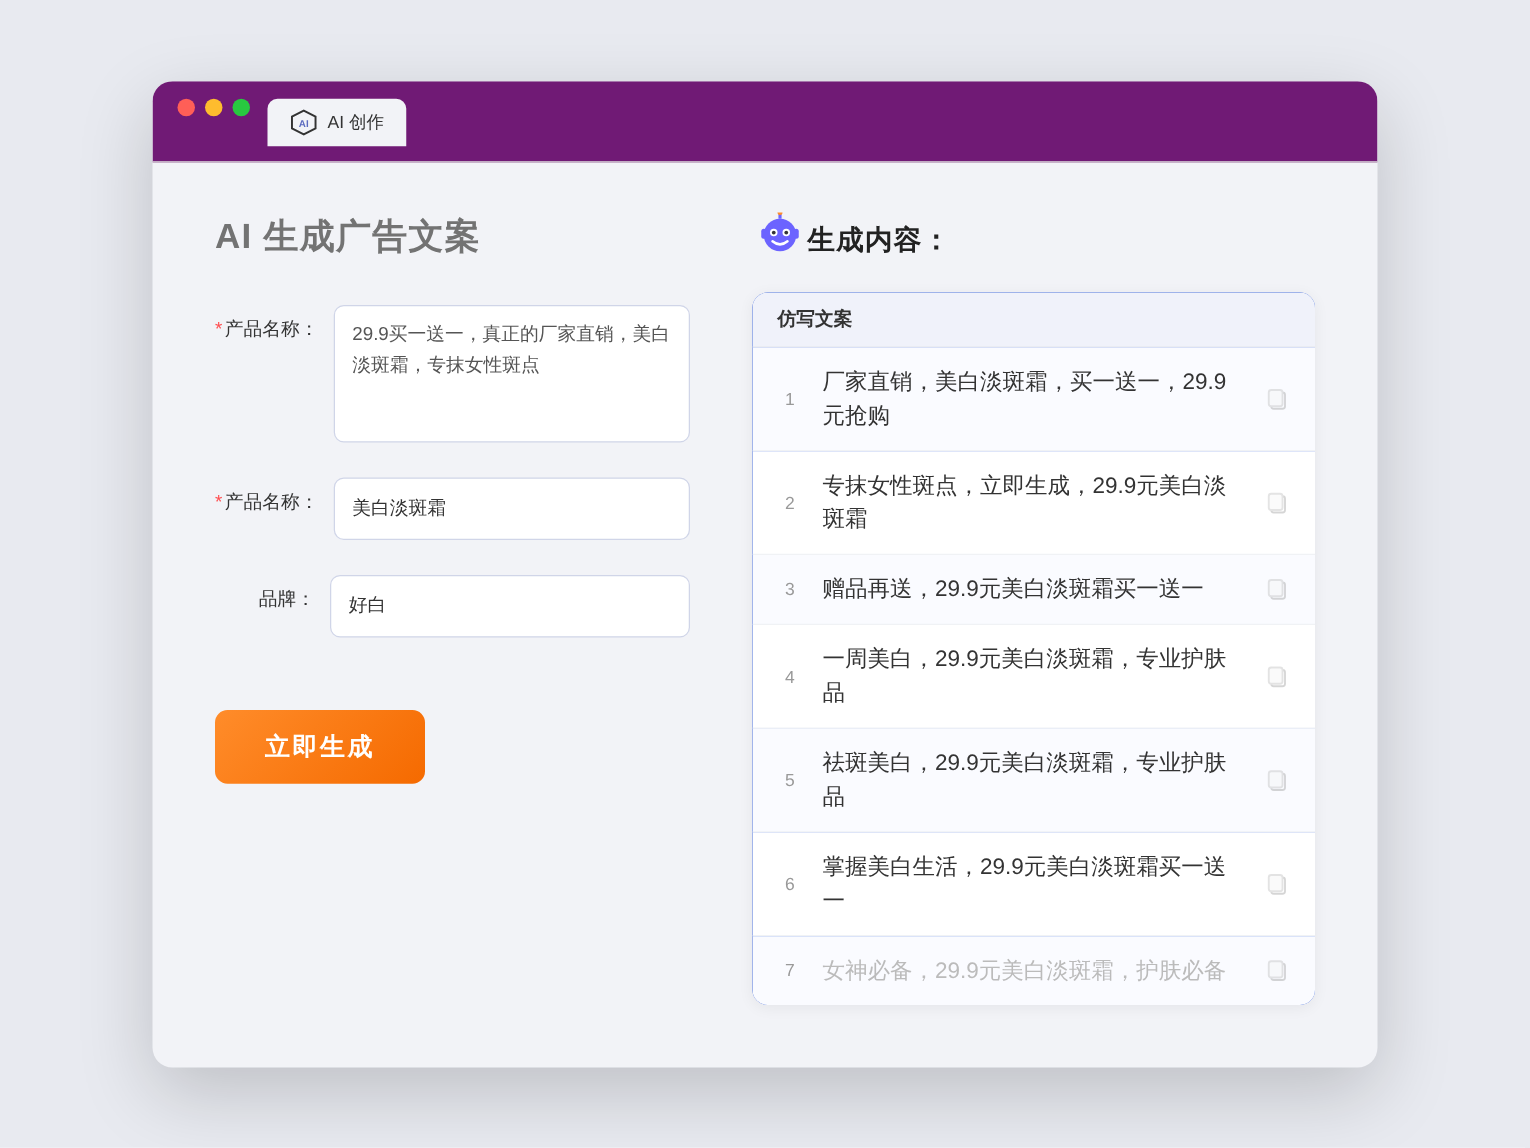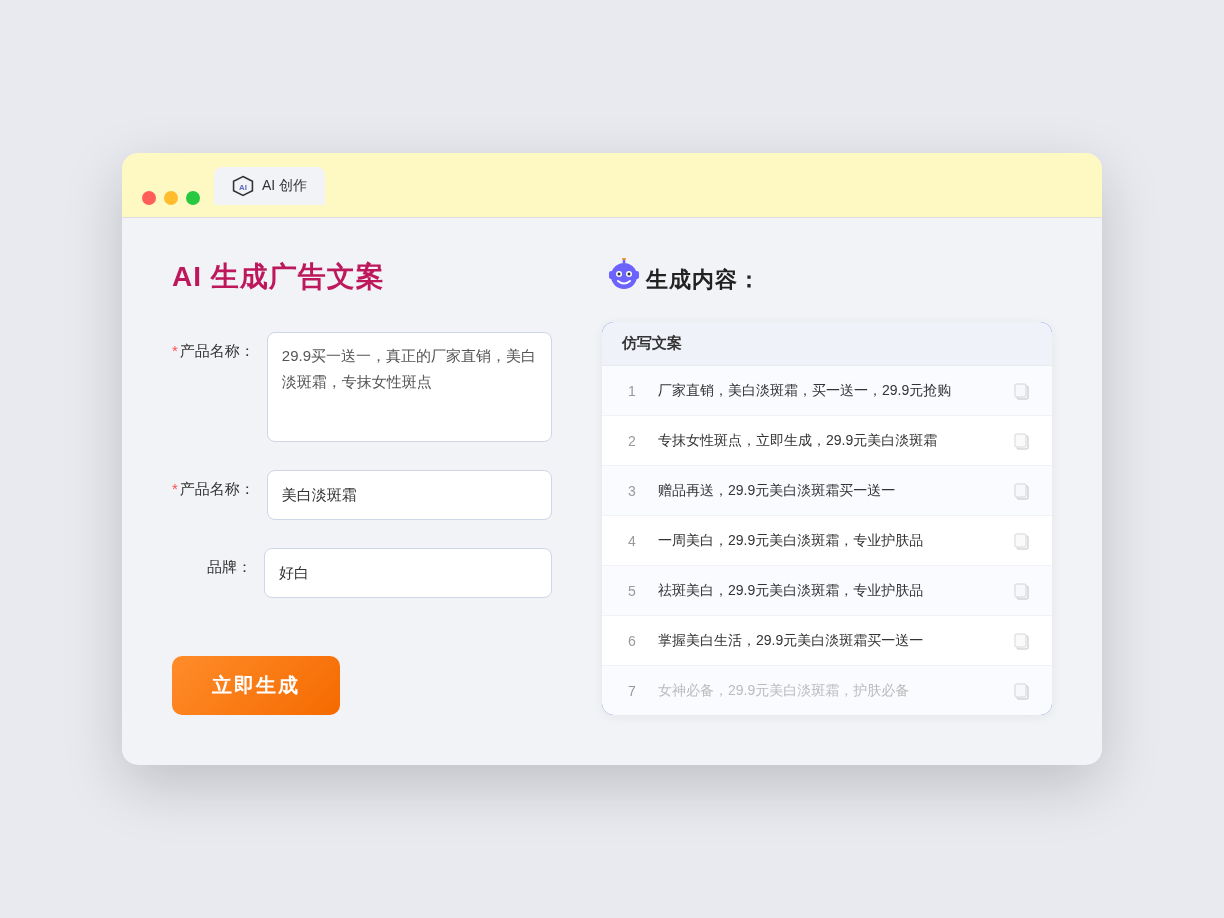--- a/index.html
+++ b/index.html
@@ -15,24 +15,24 @@
 
     .browser-window {
       width: 980px;
       background: #f2f3f7;
       border-radius: 16px;
       box-shadow: 0 20px 60px rgba(0,0,0,0.18);
       overflow: hidden;
     }
 
     .browser-titlebar {
-      background: #fef9c3;
+      background: #701a75;
       padding: 14px 20px 12px;
       display: flex;
-      align-items: flex-end;
+      align-items: flex-start;
       gap: 14px;
       border-bottom: 1px solid #ddd;
     }
 
     .traffic-lights {
       display: flex;
       gap: 8px;
     }
 
     .traffic-light {
@@ -74,21 +74,21 @@
     }
 
     
     .left-panel {
       flex: 0 0 380px;
     }
 
     .page-title {
       font-size: 28px;
       font-weight: 700;
-      color: #be185d;
+      color: #737373;
       margin-bottom: 36px;
       letter-spacing: 1px;
     }
 
     .form-group {
       display: flex;
       align-items: flex-start;
       margin-bottom: 28px;
       gap: 12px;
     }
@@ -202,21 +202,21 @@
 
     .row-num {
       color: #999;
       font-size: 14px;
       min-width: 20px;
       text-align: center;
     }
 
     .row-text {
       flex: 1;
-      font-size: 14px;
+      font-size: 18px;
       color: #333;
       line-height: 1.5;
     }
 
     .row-text.faded {
       color: #bbb;
     }
 
     .copy-icon {
       width: 20px;

